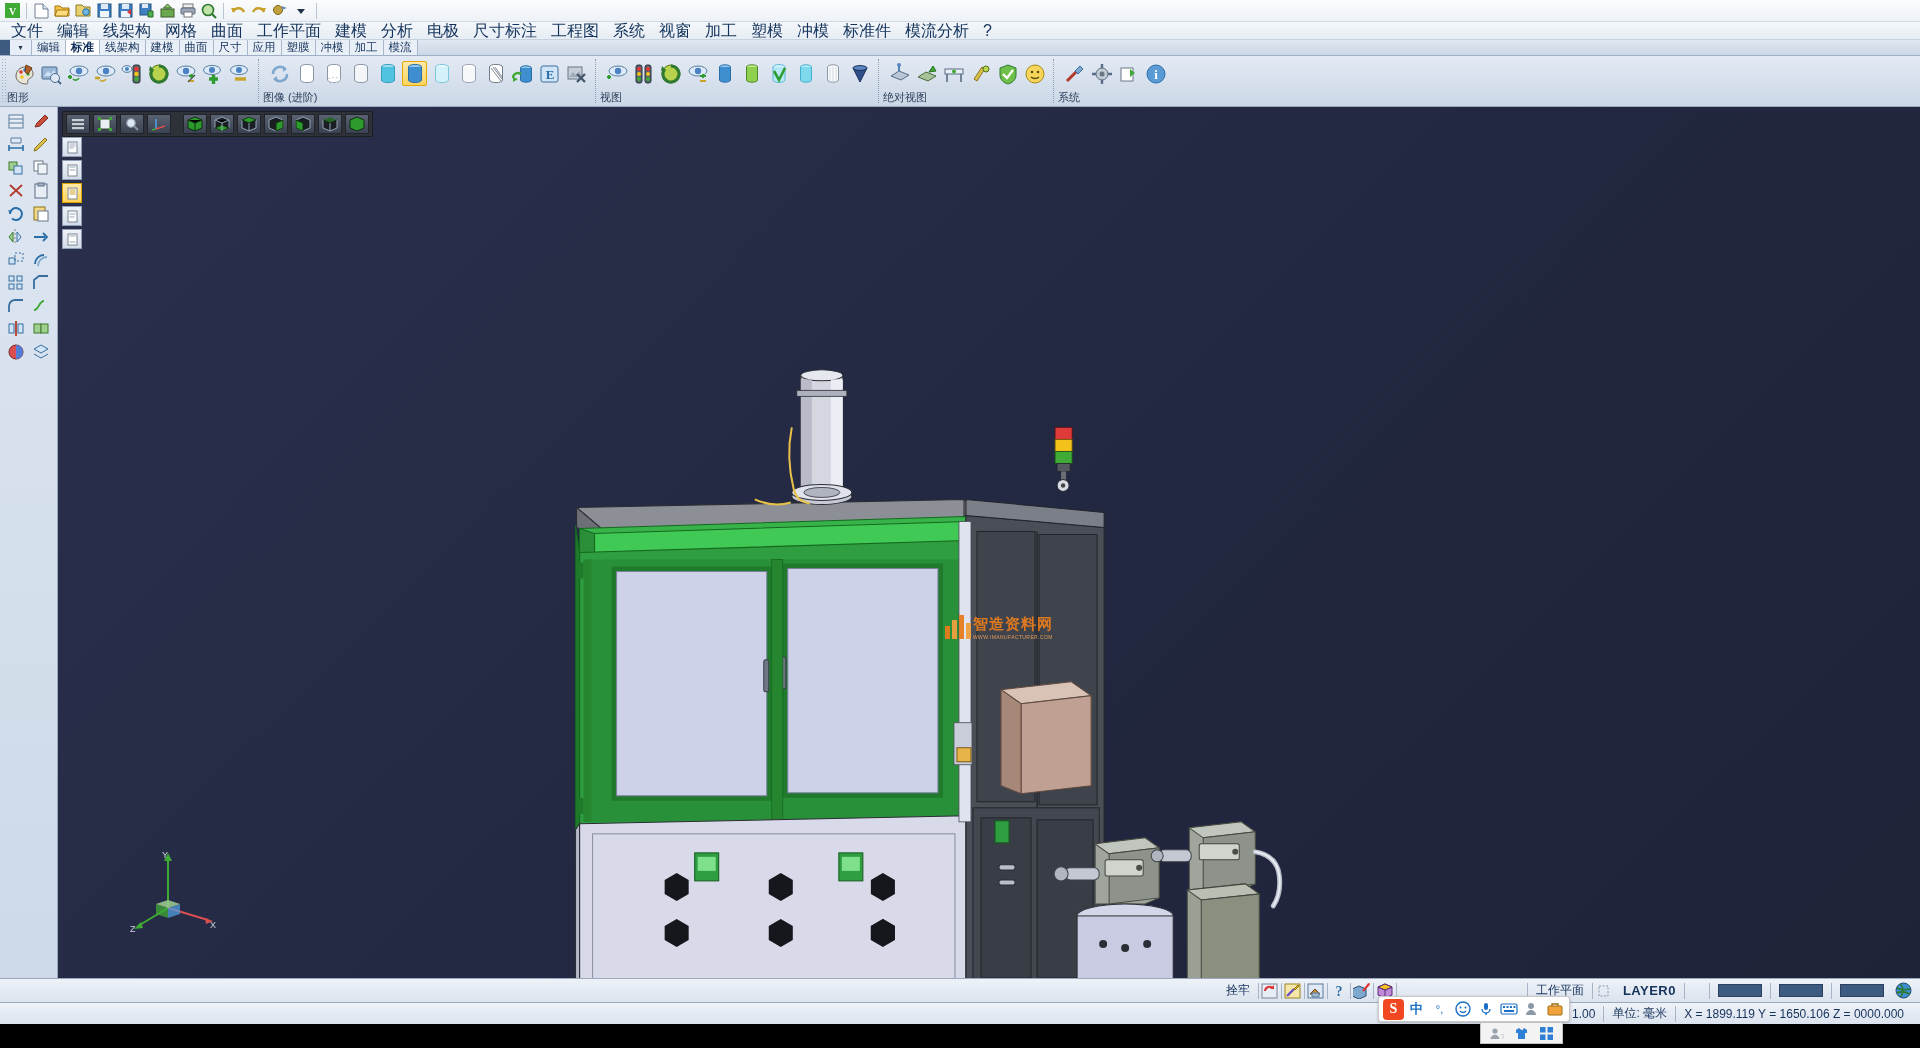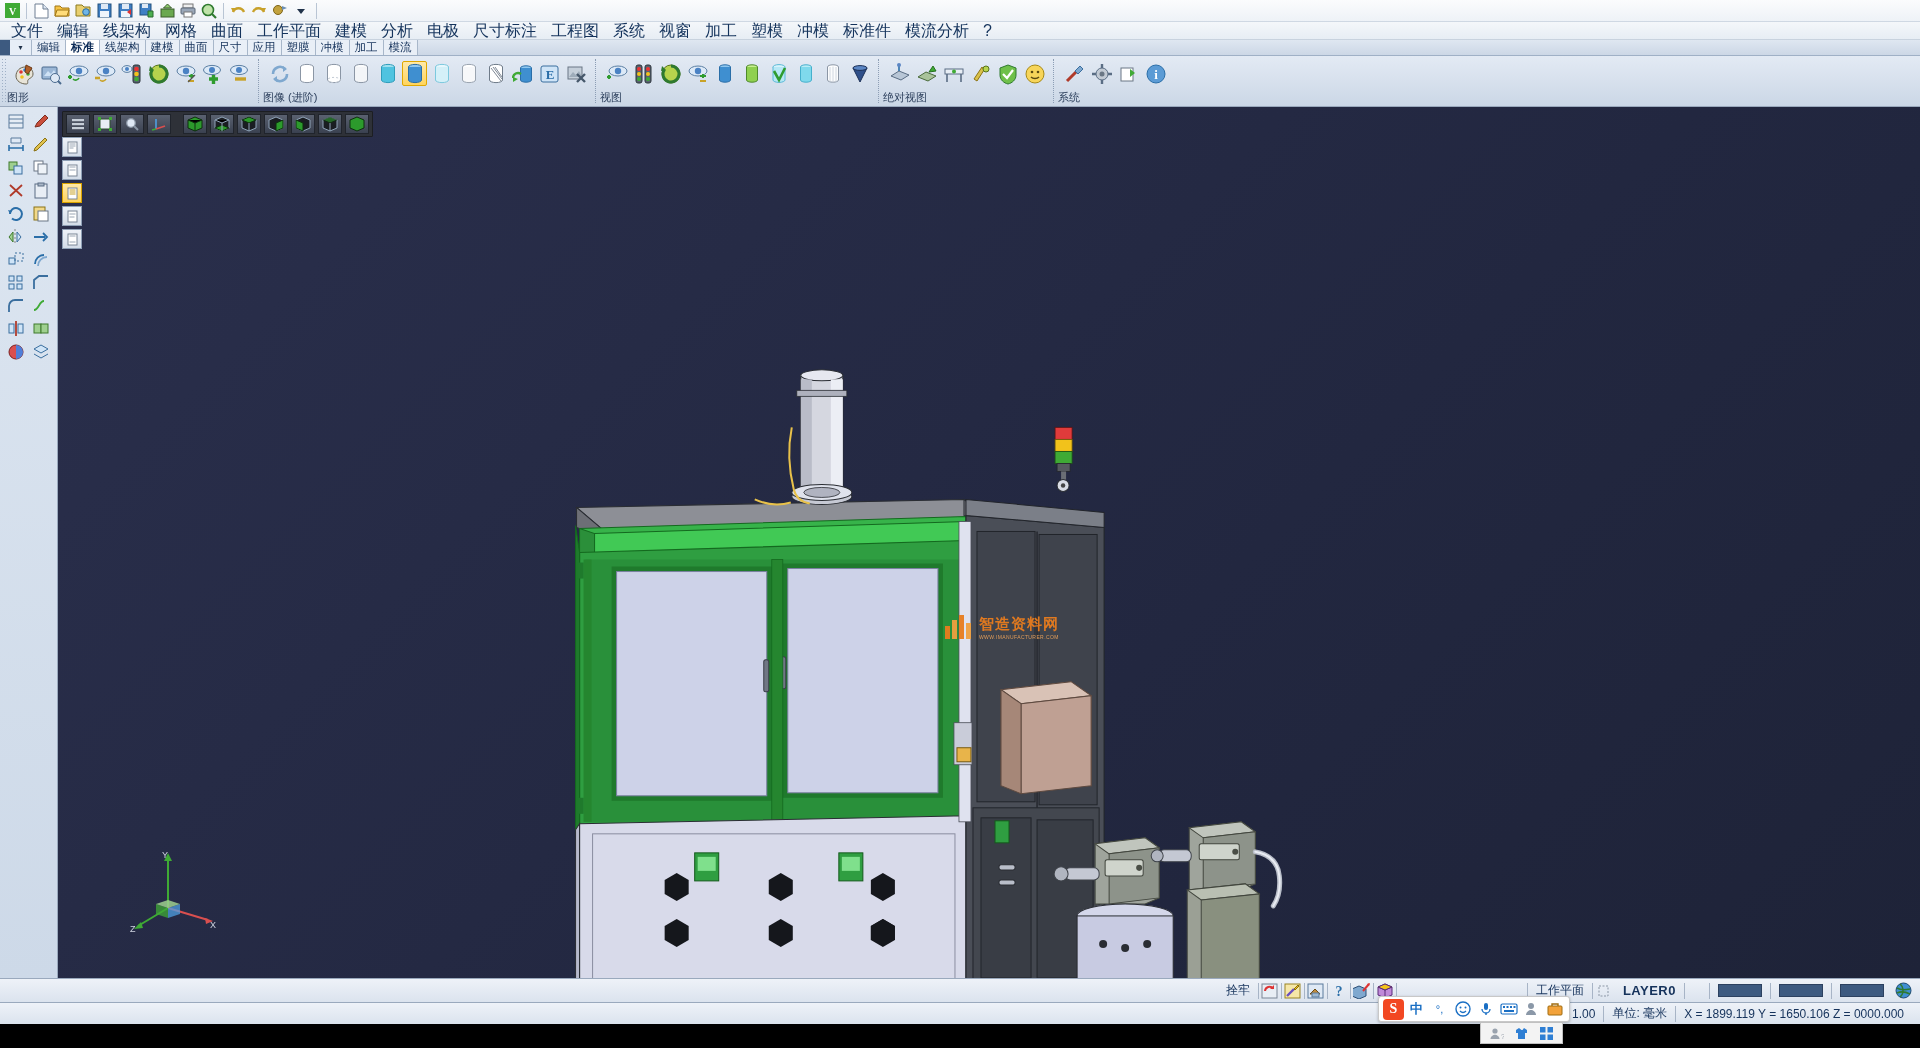--- a/index.html
+++ b/index.html
@@ -122,21 +122,21 @@
 
   .viewport {
     flex: 1; background: #262b44;
     background: linear-gradient(135deg,#2a2f4c 0%, #222740 60%, #1e2338 100%);
     position: relative; overflow: hidden;
   }
 
   .axis-gizmo { position: absolute; left: 70px; bottom: 40px; width: 90px; height: 90px; }
 
   .watermark {
-    position: absolute; left: 885px; top: 505px; display: flex; align-items: center; gap: 6px;
+    position: absolute; left: 885px; top: 505px; display: flex; align-items: center; 
     opacity: .95;
   }
   .wm-text { display:flex; flex-direction:column; }
   .wm-main { font-size: 15px; color: #e87c1e; font-weight: bold; letter-spacing: 1px; }
   .wm-sub { font-size: 5px; color: #e8a05a; letter-spacing: .4px; }
 
   
   .statusbar {
     height: 24px; background: linear-gradient(#eef2f8,#dbe3ee);
     border-top: 1px solid #9aa9bd; display: flex; align-items: center;

